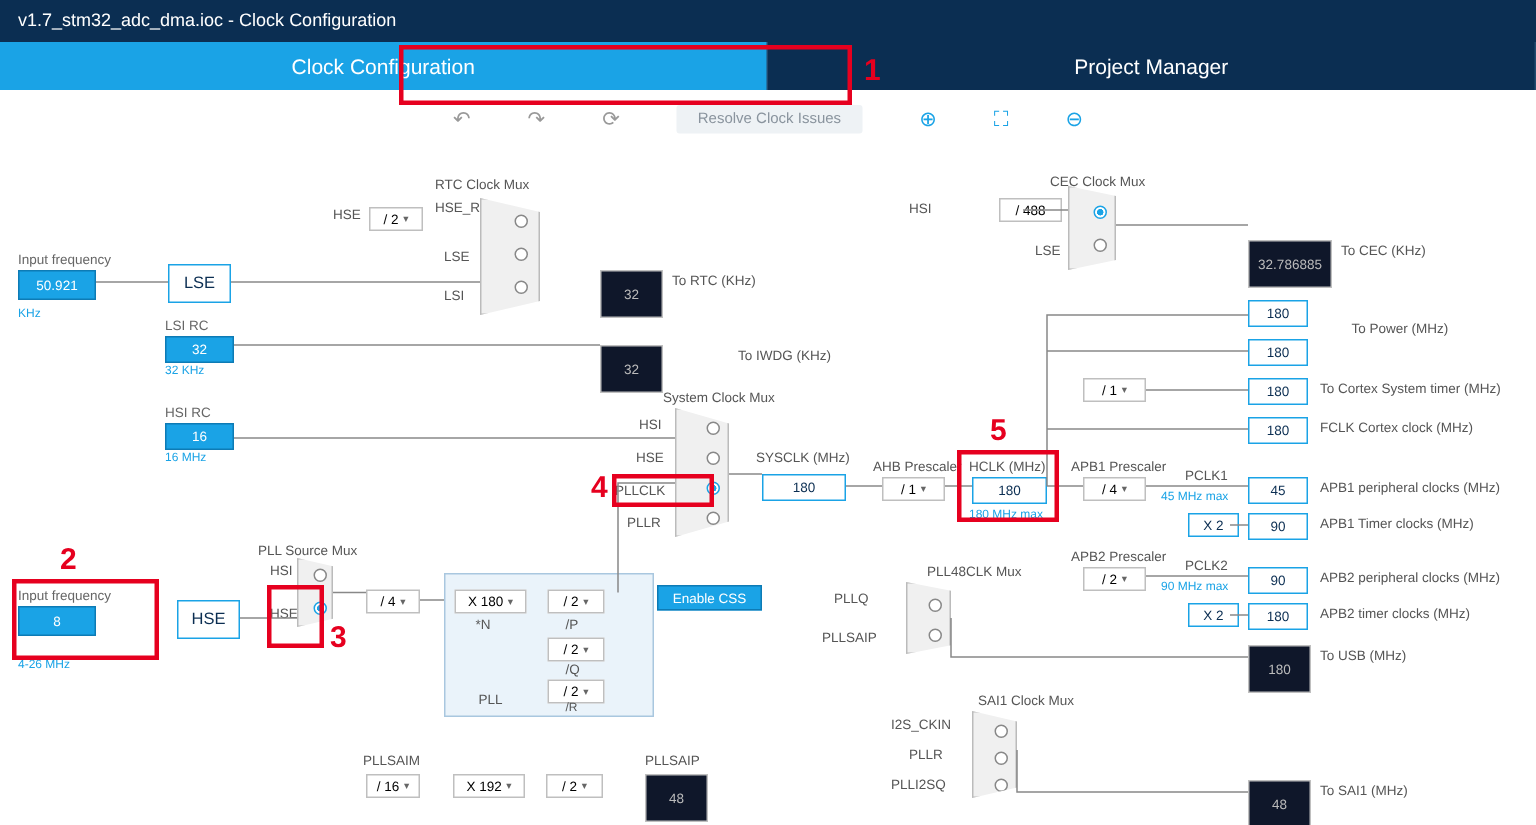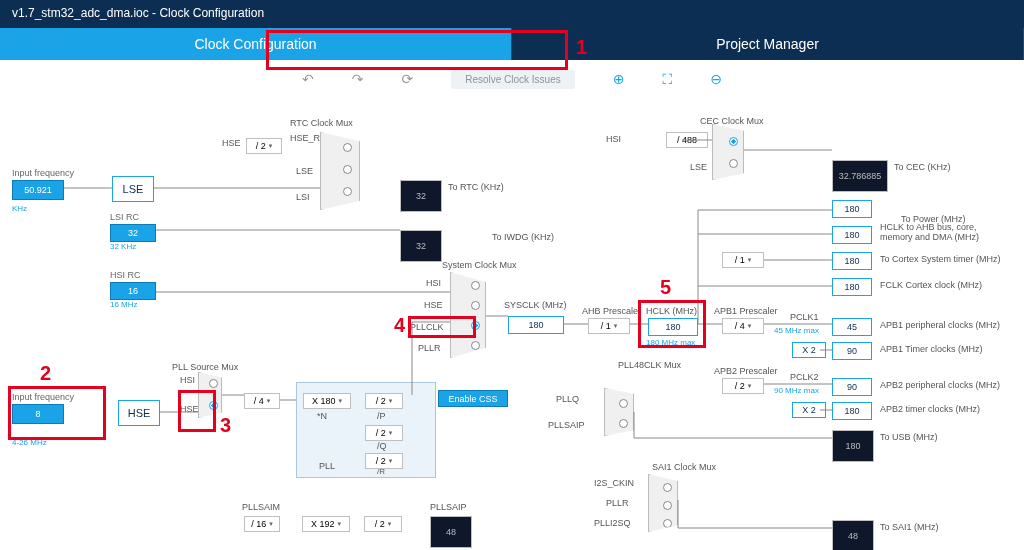--- a/index.html
+++ b/index.html
@@ -198,21 +198,20 @@
       <span>/ 2</span>
       <span class="car">▾</span>
     </div>
   <div class="outtxt" style="left:790px; top:312px;">PCLK2</div>
   <div class="tinylabel" style="position:absolute;left:774px; top:326px;">90 MHz max</div>
   <div class="node whitebox" style="left:792px; top:342px; width:28px; height:16px">X 2</div>
 
   <div class="node whitebox" style="left:832px; top:140px; width:40px">180</div>
   <div class="outtxt" style="left:880px; top:154px;margin-left:21px;">To Power (MHz)</div>
   <div class="node whitebox" style="left:832px; top:166px; width:40px">180</div>
-  <div class="outtxt" style="left:880px; top:162px; width:130px">HCLK to AHB bus, core, memory and DMA (MHz)</div>
   <div class="node whitebox" style="left:832px; top:192px; width:40px">180</div>
   <div class="outtxt" style="left:880px; top:194px;">To Cortex System timer (MHz)</div>
   <div class="node whitebox" style="left:832px; top:218px; width:40px">180</div>
   <div class="outtxt" style="left:880px; top:220px;">FCLK Cortex clock (MHz)</div>
   <div class="node whitebox" style="left:832px; top:258px; width:40px">45</div>
   <div class="outtxt" style="left:880px; top:260px;">APB1 peripheral clocks (MHz)</div>
   <div class="node whitebox" style="left:832px; top:282px; width:40px">90</div>
   <div class="outtxt" style="left:880px; top:284px;">APB1 Timer clocks (MHz)</div>
   <div class="node whitebox" style="left:832px; top:318px; width:40px">90</div>
   <div class="outtxt" style="left:880px; top:320px;">APB2 peripheral clocks (MHz)</div>
@@ -229,21 +228,21 @@
       <span>/ 488</span>
     </div>
   <div class="outtxt" style="left:690px; top:102px;">LSE</div>
   <div class="muxtrap" style="left:712px; top:64px; width:32px; height:56px;">
     <span class="radio on" style="position:absolute;left:14px;top:10px"></span>
     <span class="radio" style="position:absolute;left:14px;top:32px"></span>
   </div>
   <div class="node greybox" style="left:832px; top:100px; width:56px">32.786885</div>
   <div class="outtxt" style="left:894px; top:102px;">To CEC (KHz)</div>
 
-  <div class="outtxt" style="left:602px; top:300px;padding-left:16px;">PLL48CLK Mux</div>
+  <div class="outtxt" style="left:602px; top:316px;padding-left:16px;">PLL48CLK Mux</div>
   <div class="outtxt" style="left:556px; top:334px;">PLLQ</div>
   <div class="outtxt" style="left:548px; top:360px;">PLLSAIP</div>
   <div class="muxtrap" style="left:604px; top:328px; width:30px; height:48px;">
     <span class="radio" style="position:absolute;left:12px;top:8px"></span>
     <span class="radio" style="position:absolute;left:12px;top:28px"></span>
   </div>
 
   <div class="outtxt" style="left:652px; top:402px;">SAI1 Clock Mux</div>
   <div class="outtxt" style="left:594px; top:418px;">I2S_CKIN</div>
   <div class="outtxt" style="left:606px; top:438px;">PLLR</div>

